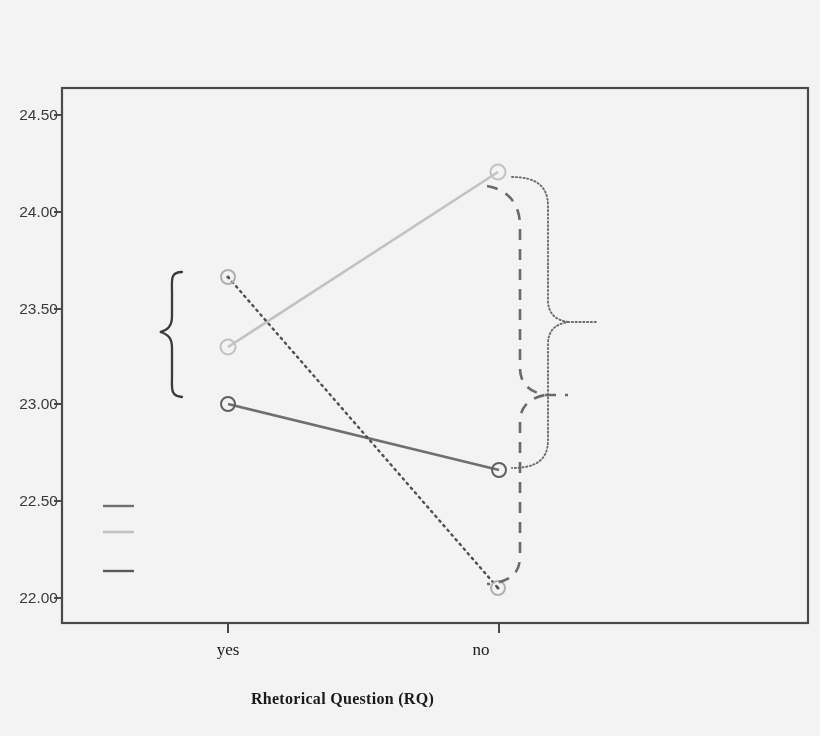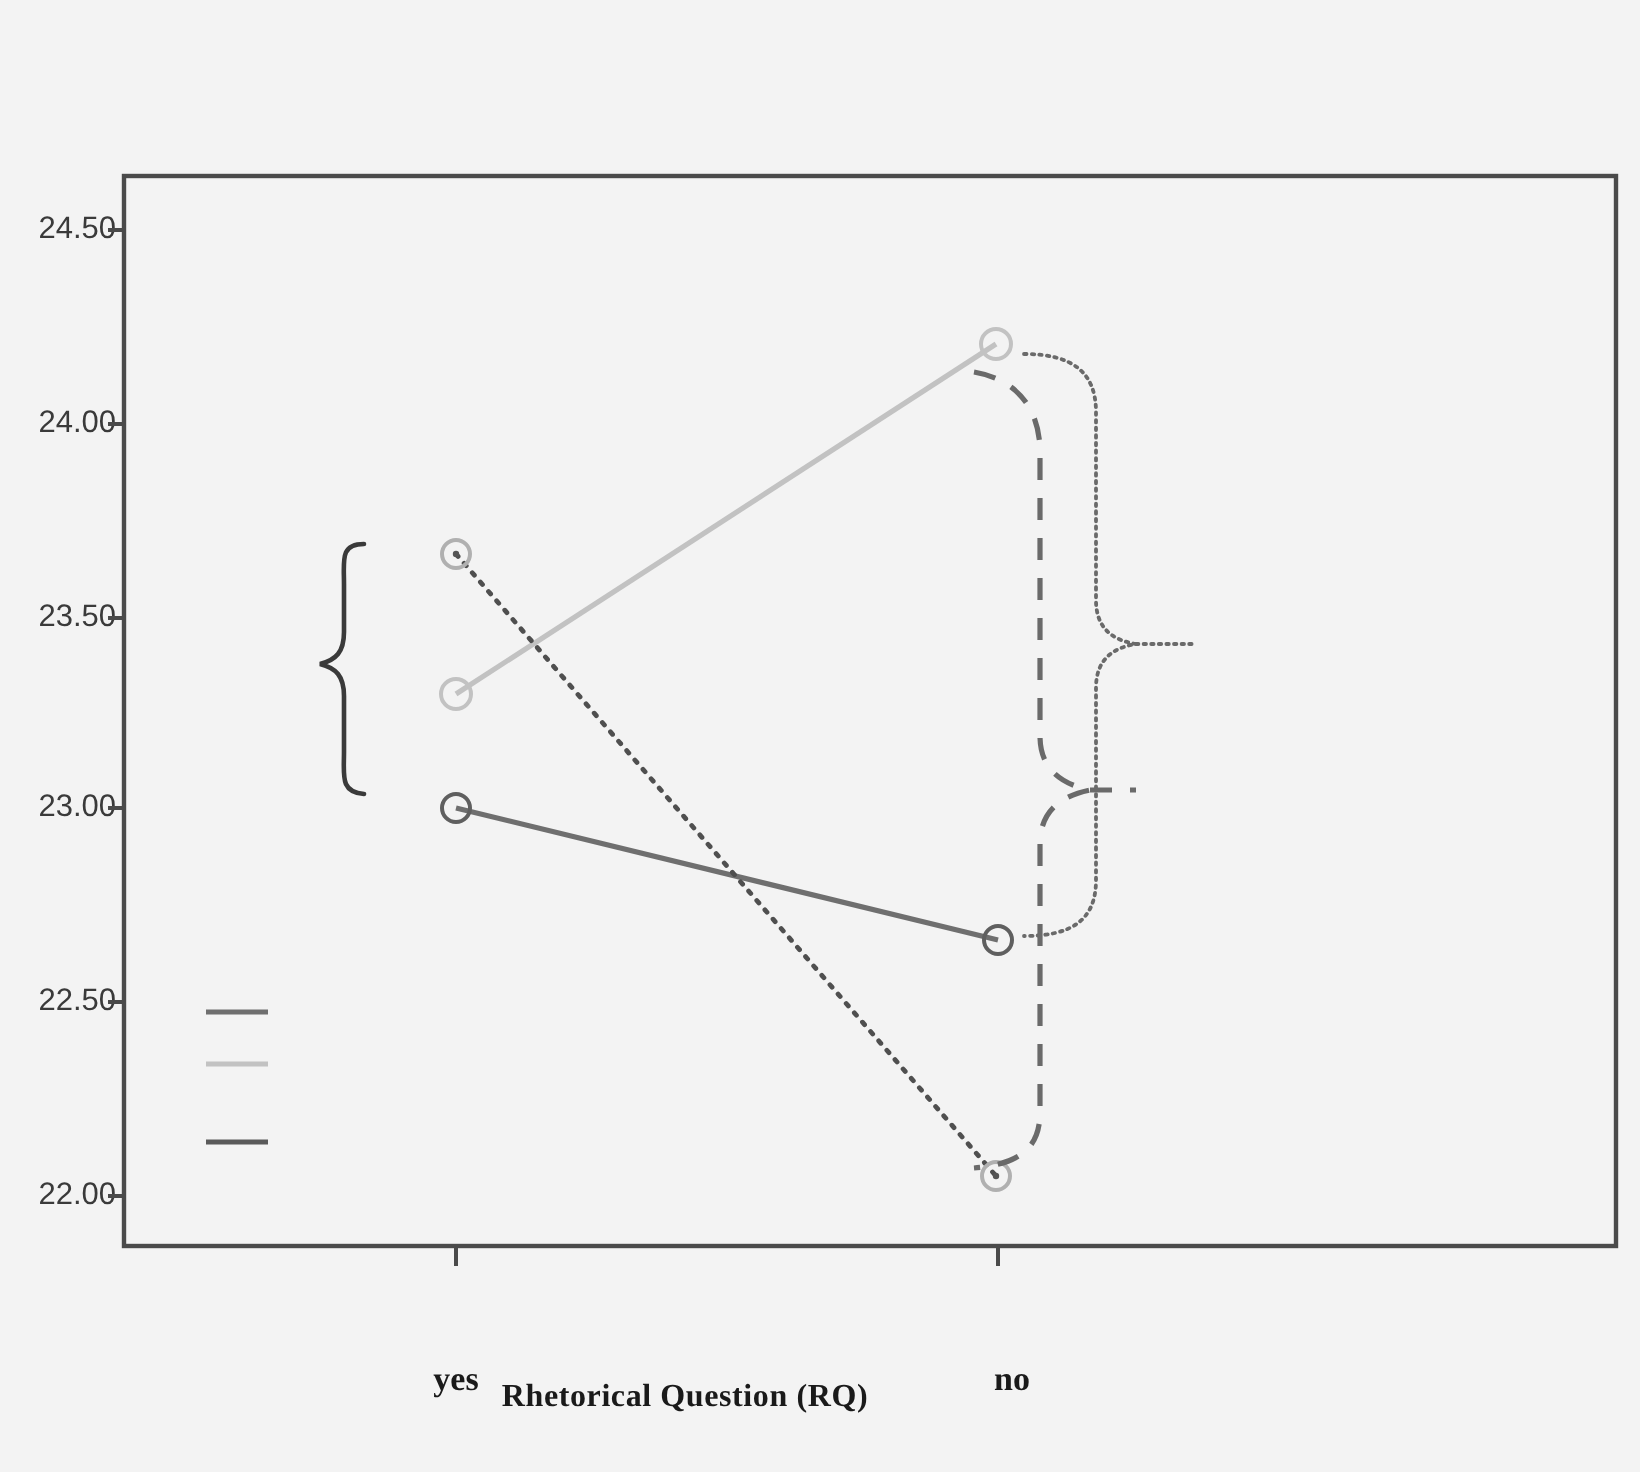--- a/index.html
+++ b/index.html
@@ -54,26 +54,25 @@
     transform: translateY(-50%);
   }
   .ytick-wrap {
     position: absolute;
     left: 0;
     width: 58px;
   }
   .xtick-label {
     position: absolute;
     font-family: "Liberation Serif", serif;
-    font-weight: bold;
+    font-weight: normal;
     font-size: 17px;
     color: #1a1a1a;
     transform: translateX(-50%);
     top: 640px;
-    margin-top: 40px;
   }
   .legend-label {
     position: absolute;
     font-family: "Liberation Serif", serif;
     font-size: 18px;
     color: #2b2b2b;
     white-space: nowrap;
   }
   .legend-label.sans {
     font-family: "Liberation Sans", sans-serif;
@@ -131,21 +130,21 @@
   <div class="ytick-wrap">
     <div class="ytick-label" style="top:115px">24.50</div>
     <div class="ytick-label" style="top:212px">24.00</div>
     <div class="ytick-label" style="top:309px">23.50</div>
     <div class="ytick-label" style="top:404px">23.00</div>
     <div class="ytick-label" style="top:501px">22.50</div>
     <div class="ytick-label" style="top:598px">22.00</div>
   </div>
 
   <div class="xtick-label" style="left:228px">yes</div>
-  <div class="xtick-label" style="left:506px">no</div>
+  <div class="xtick-label" style="left:481px">no</div>
 
   <div class="axis-title-x">Rhetorical Question (RQ)</div>
 
   <div class="legend-label" style="left:137px; top:497px;">nograph</div>
   <div class="legend-label sans" style="left:137px; top:521px;">graph</div>
   <div class="legend-label" style="left:137px; top:561px;">no statistics</div>
 
   <div class="anno-box" id="box-ns">
     <span>ns</span>
   </div>

